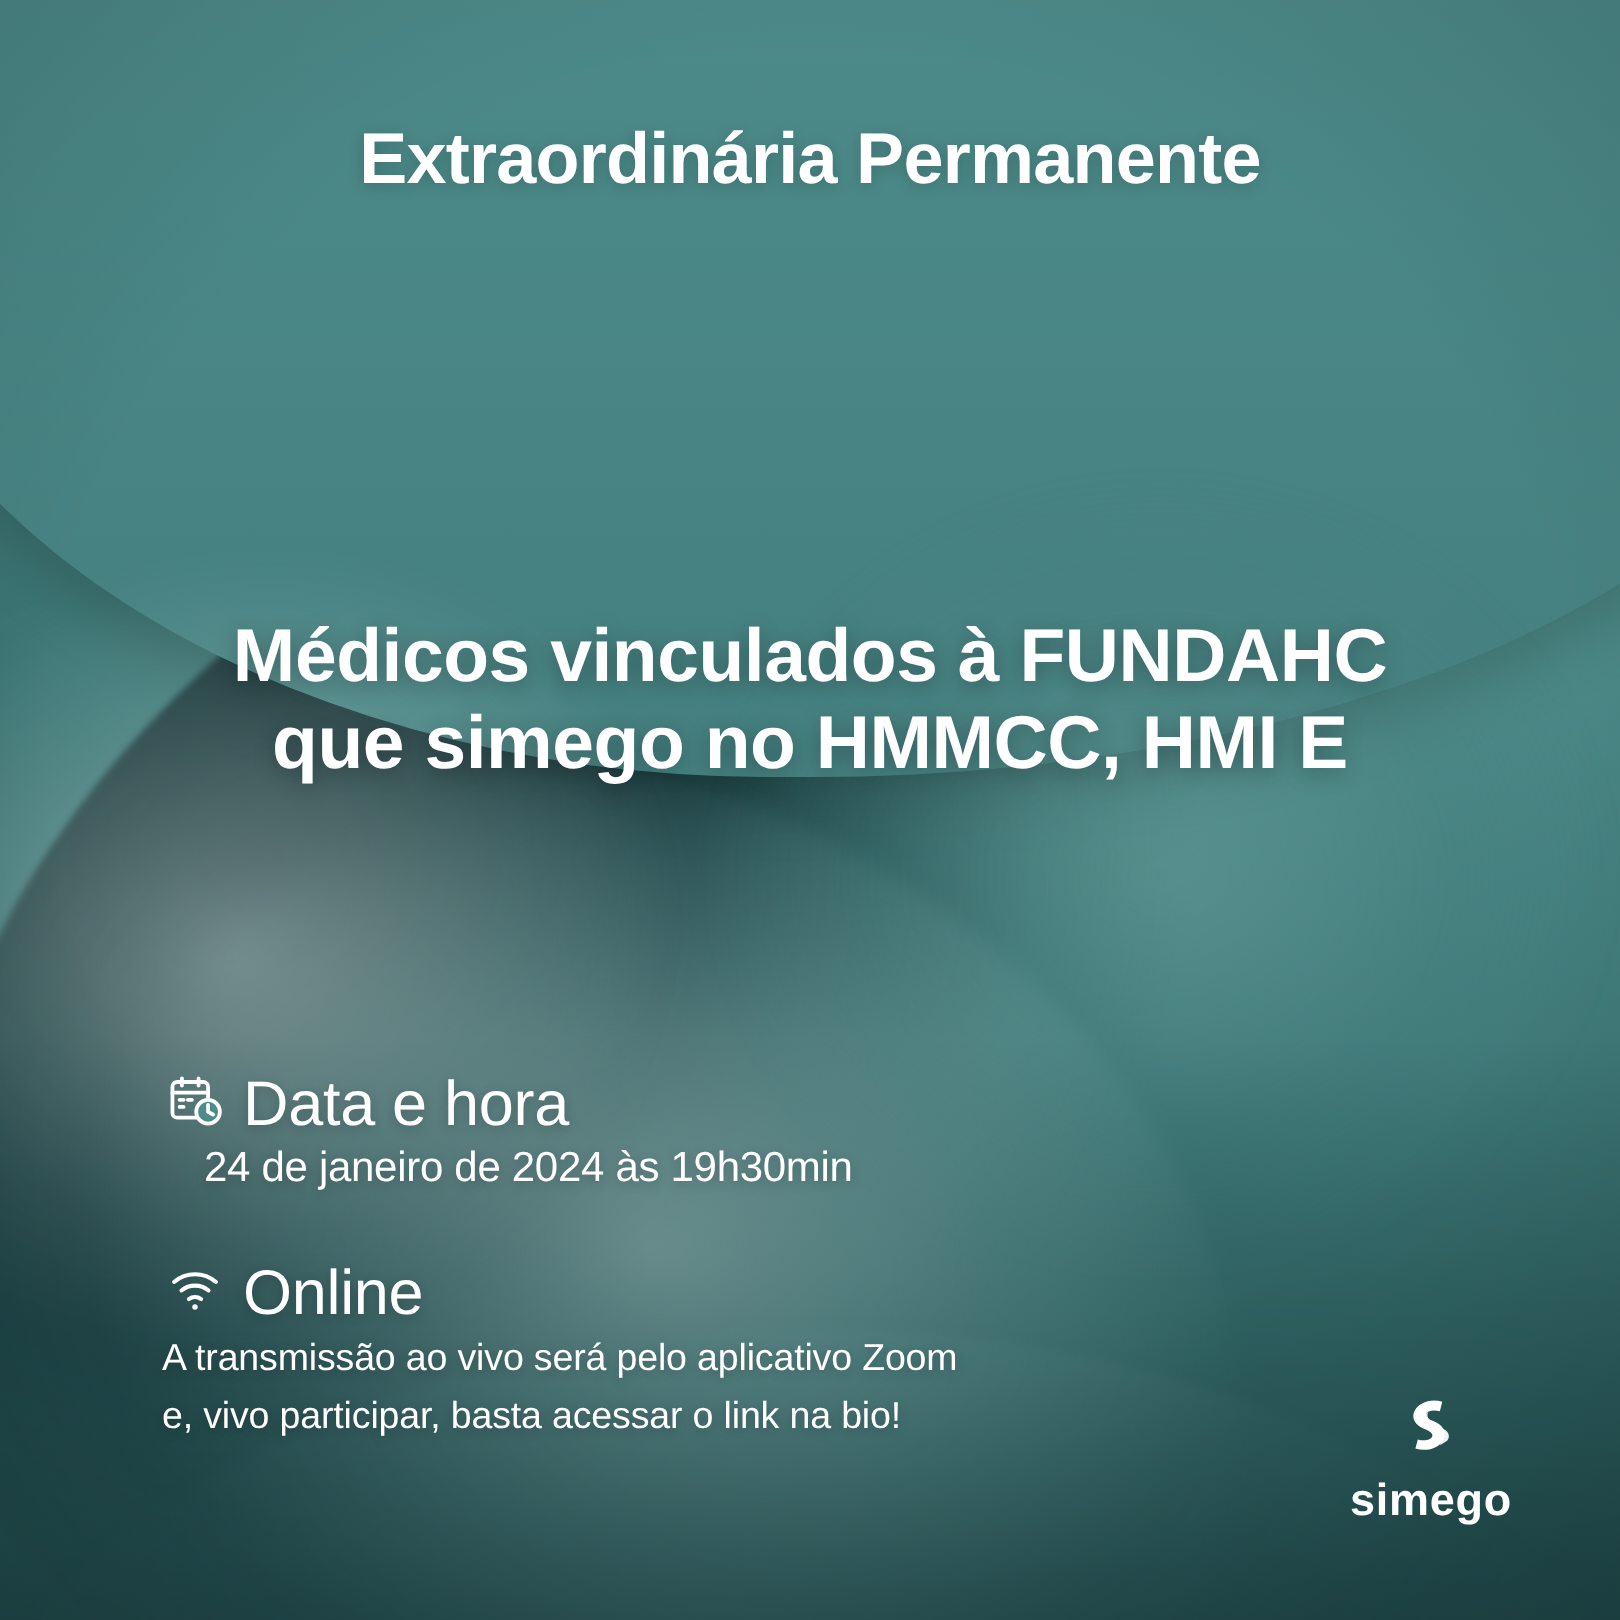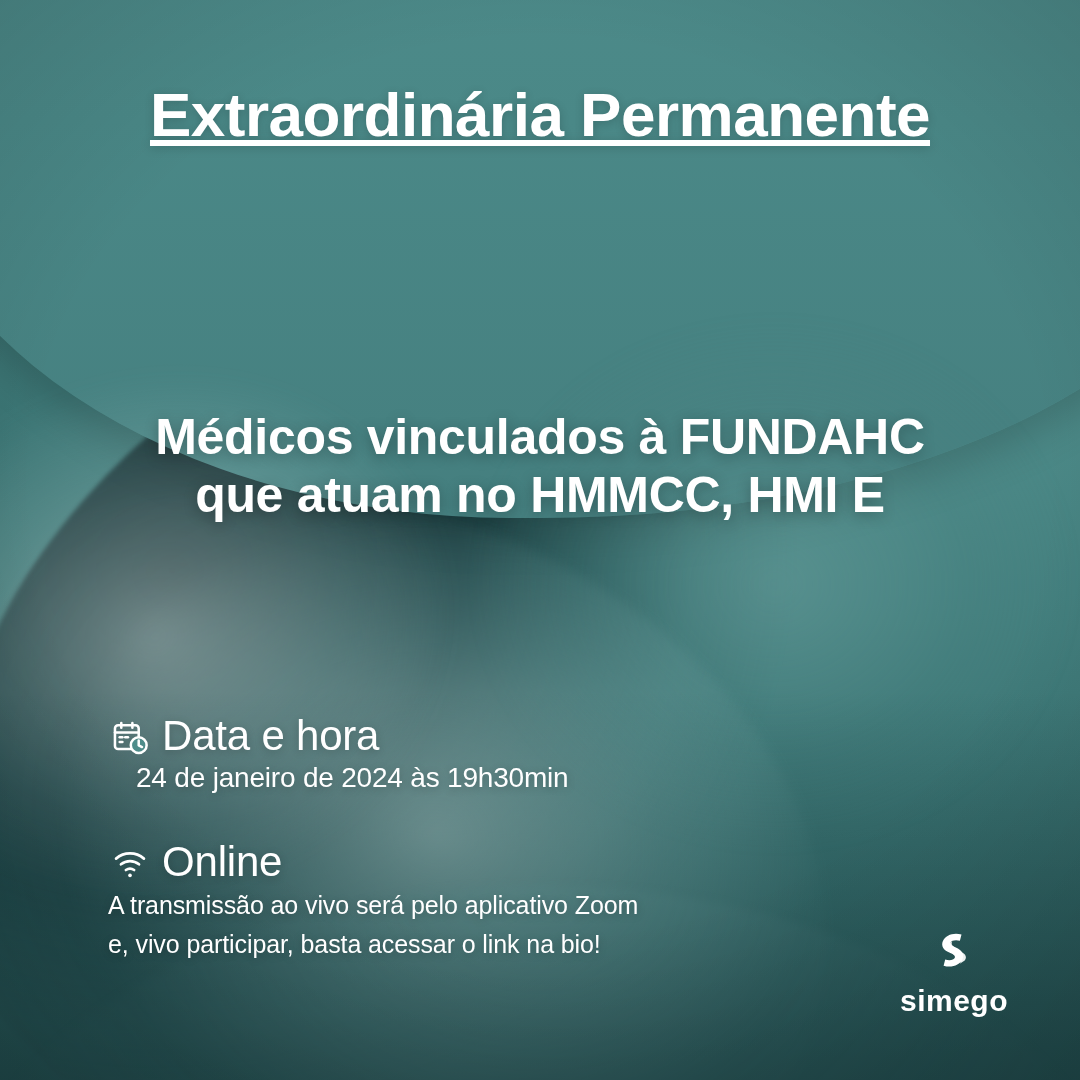--- a/index.html
+++ b/index.html
@@ -117,23 +117,22 @@
     line-height: 1.12;
     text-shadow: 0 2px 10px rgba(0,0,0,0.18);
   }
   .title-line {
     display: block;
     font-size: 58px;
     font-weight: bold;
     letter-spacing: -0.5px;
   }
   .title-line.l2 {
-    font-size: 62px;
+    font-size: 48px;
     margin-top: 8px;
-    text-decoration: underline;
   }
 
   .subject-block {
     position: absolute;
     top: 408px;
     left: 0;
     width: 100%;
     text-align: center;
     line-height: 1.16;
     text-shadow: 0 3px 14px rgba(0,0,0,0.28);
@@ -146,21 +145,21 @@
   }
 
   .info-block {
     position: absolute;
     left: 108px;
     top: 712px;
     width: 840px;
   }
   .info-row {
     display: flex;
-    align-items: flex-end;
+    align-items: flex-start;
     gap: 10px;
   }
   .info-heading {
     font-size: 42px;
     font-weight: normal;
     letter-spacing: -0.2px;
     text-shadow: 0 2px 8px rgba(0,0,0,0.22);
   }
   .info-sub {
     font-size: 28px;
@@ -224,21 +223,21 @@
   <div class="bg-vignette"></div>
 
   <div class="content">
 
     <div class="title-block">
       <span class="title-line l2">Extraordinária Permanente</span>
     </div>
 
     <div class="subject-block">
       <span class="subject-line">Médicos  vinculados à FUNDAHC</span>
-      <span class="subject-line">que atuam no HMMCC, HMI E</span>
+      <span class="subject-line">que simego no HMMCC, HMI E</span>
     </div>
 
     <div class="info-block">
 
       <div class="info-row">
         <span class="icon">
           <svg viewBox="0 0 24 24" width="38" height="38" fill="none" stroke="#ffffff" stroke-width="1.6" stroke-linecap="round" stroke-linejoin="round">
             <rect x="2.5" y="4" width="15" height="15" rx="2"></rect>
             <line x1="2.5" y1="8.5" x2="17.5" y2="8.5"></line>
             <line x1="6.5" y1="2.5" x2="6.5" y2="5.5"></line>

